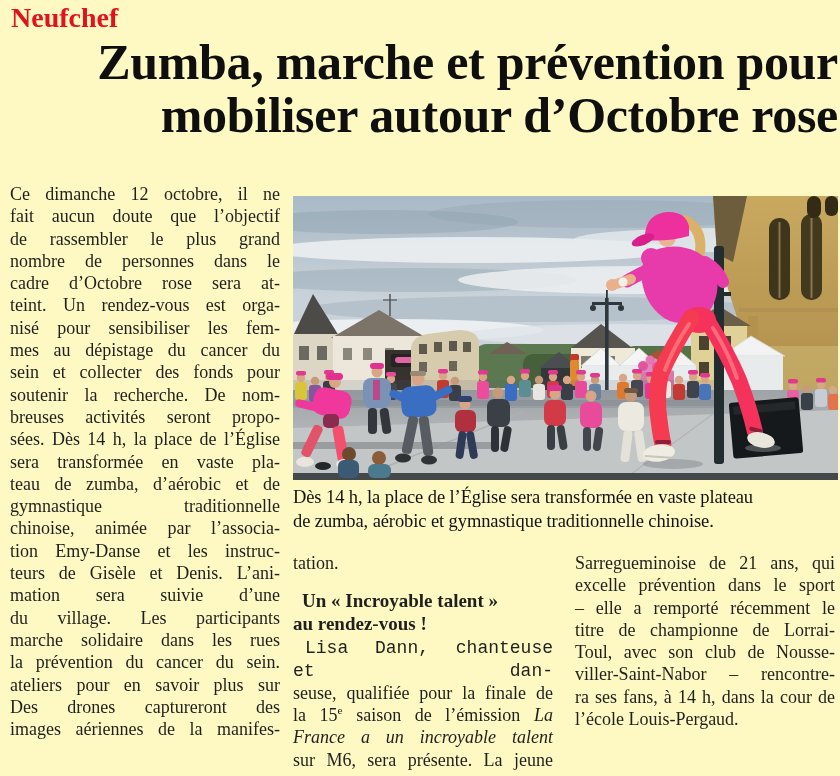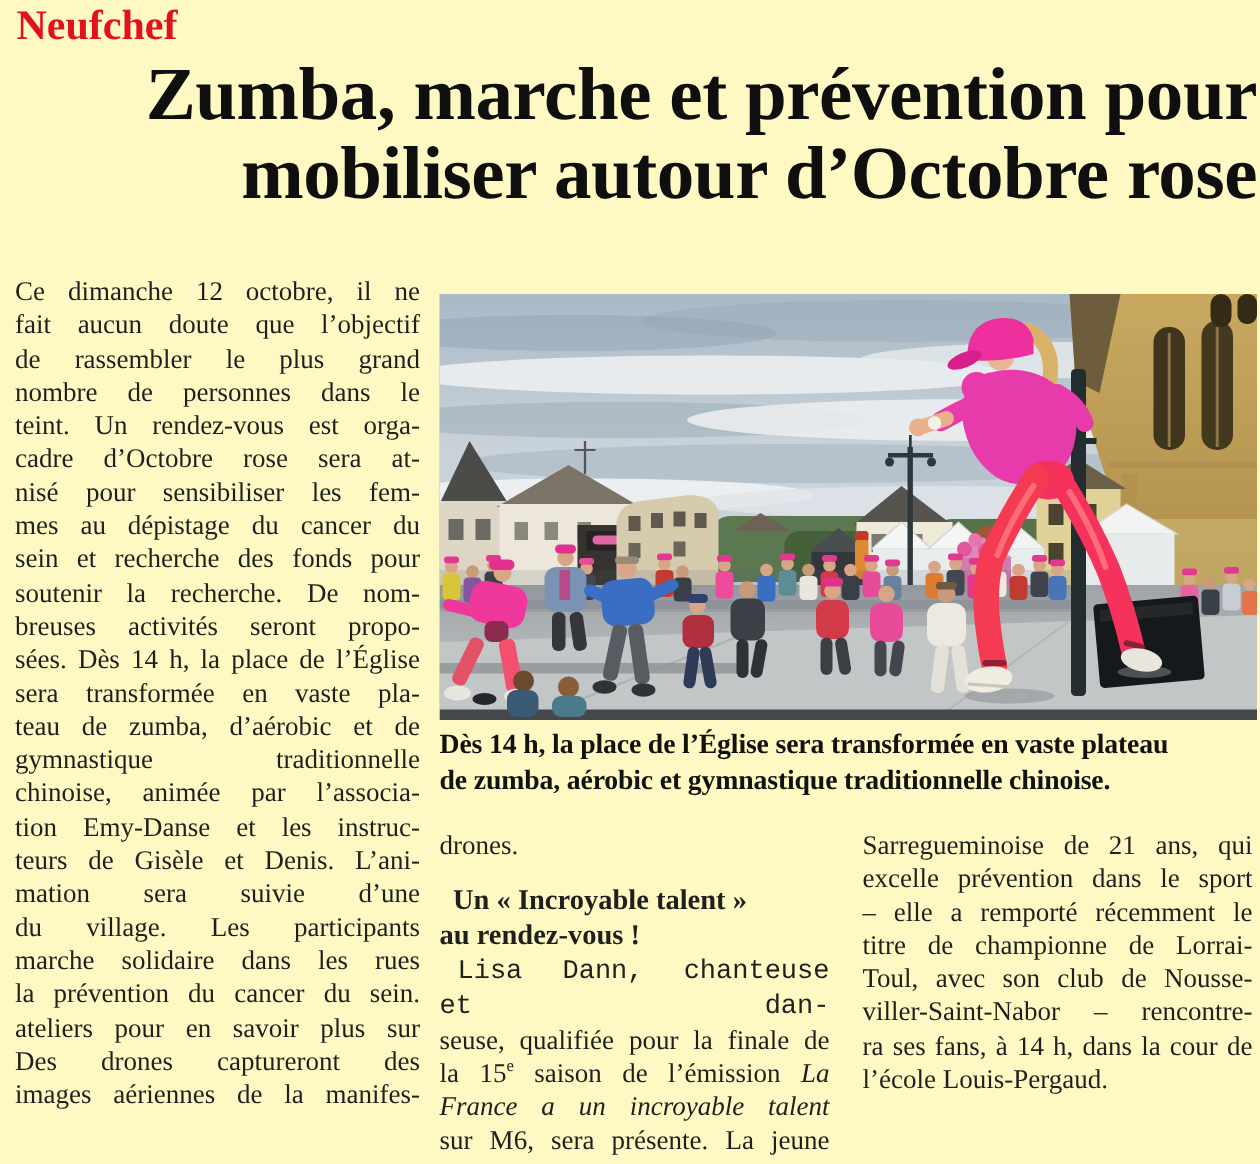--- a/index.html
+++ b/index.html
@@ -27,21 +27,21 @@
   .subhead .jline{text-align:center;text-align-last:left;}
   .subhead.indent .jline:first-child{text-indent:9px;}
   .jline sup{font-size:0.62em;vertical-align:super;line-height:0;}
   .jline em{font-style:italic;}
 
   .photo{position:absolute;left:293px;top:196px;width:545px;height:284px;margin:0;
          overflow:hidden;background:#b7c2cc;}
   .photo svg{display:block;}
 
   .caption{position:absolute;left:293px;top:486px;width:545px;
-           font-weight:bold;font-size:18.5px;line-height:23.5px;color:#121210;
+           font-weight:normal;font-size:18.5px;line-height:23.5px;color:#121210;
            letter-spacing:-0.1px;}
   .caption .jline{text-align:left;text-align-last:left;white-space:nowrap;}
 </style>
 </head>
 <body>
 
 <div class="page">
 
   <div class="kicker">Neufchef</div>
 
@@ -49,25 +49,25 @@
     <div>Zumba, marche et prévention pour</div>
     <div>mobiliser autour d’Octobre rose</div>
   </h1>
 
   <div class="col col-left">
       <div class="block para">
         <div class="jline">Ce dimanche 12 octobre, il ne</div>
         <div class="jline">fait aucun doute que l’objectif</div>
         <div class="jline">de rassembler le plus grand</div>
         <div class="jline">nombre de personnes dans le</div>
+        <div class="jline">cadre d’Octobre rose sera at-</div>
         <div class="jline">teint. Un rendez-vous est orga-</div>
-        <div class="jline">cadre d’Octobre rose sera at-</div>
         <div class="jline">nisé pour sensibiliser les fem-</div>
         <div class="jline">mes au dépistage du cancer du</div>
-        <div class="jline">sein et recherche des fonds pour</div>
+        <div class="jline">sein et collecter des fonds pour</div>
         <div class="jline">soutenir la recherche. De nom-</div>
         <div class="jline">breuses activités seront propo-</div>
         <div class="jline">sées. Dès 14 h, la place de l’Église</div>
         <div class="jline">sera transformée en vaste pla-</div>
         <div class="jline">teau de zumba, d’aérobic et de</div>
         <div class="jline">gymnastique traditionnelle</div>
         <div class="jline">chinoise, animée par l’associa-</div>
         <div class="jline">tion Emy-Danse et les instruc-</div>
         <div class="jline">teurs de Gisèle et Denis. L’ani-</div>
         <div class="jline">mation sera suivie d’une</div>
@@ -436,21 +436,21 @@
 
   <div class="caption">
       <div class="block capblock">
         <div class="jline nojust">Dès 14 h, la place de l’Église sera transformée en vaste plateau</div>
         <div class="jline nojust">de zumba, aérobic et gymnastique traditionnelle chinoise.</div>
       </div>
     </div>
 
   <div class="col col-mid">
       <div class="block para">
-        <div class="jline nojust">drones.</div>
+        <div class="jline nojust">tation.</div>
       </div>
       <div class="block subhead indent">
         <div class="jline nojust">Un « Incroyable talent »</div>
         <div class="jline nojust">au rendez-vous !</div>
       </div>
       <div class="block para indent">
         <div class="jline">Lisa Dann, chanteuse et dan-</div>
         <div class="jline">seuse, qualifiée pour la finale de</div>
         <div class="jline">la 15<sup>e</sup> saison de l’émission <em>La</em></div>
         <div class="jline"><em>France a un incroyable talent</em></div>

